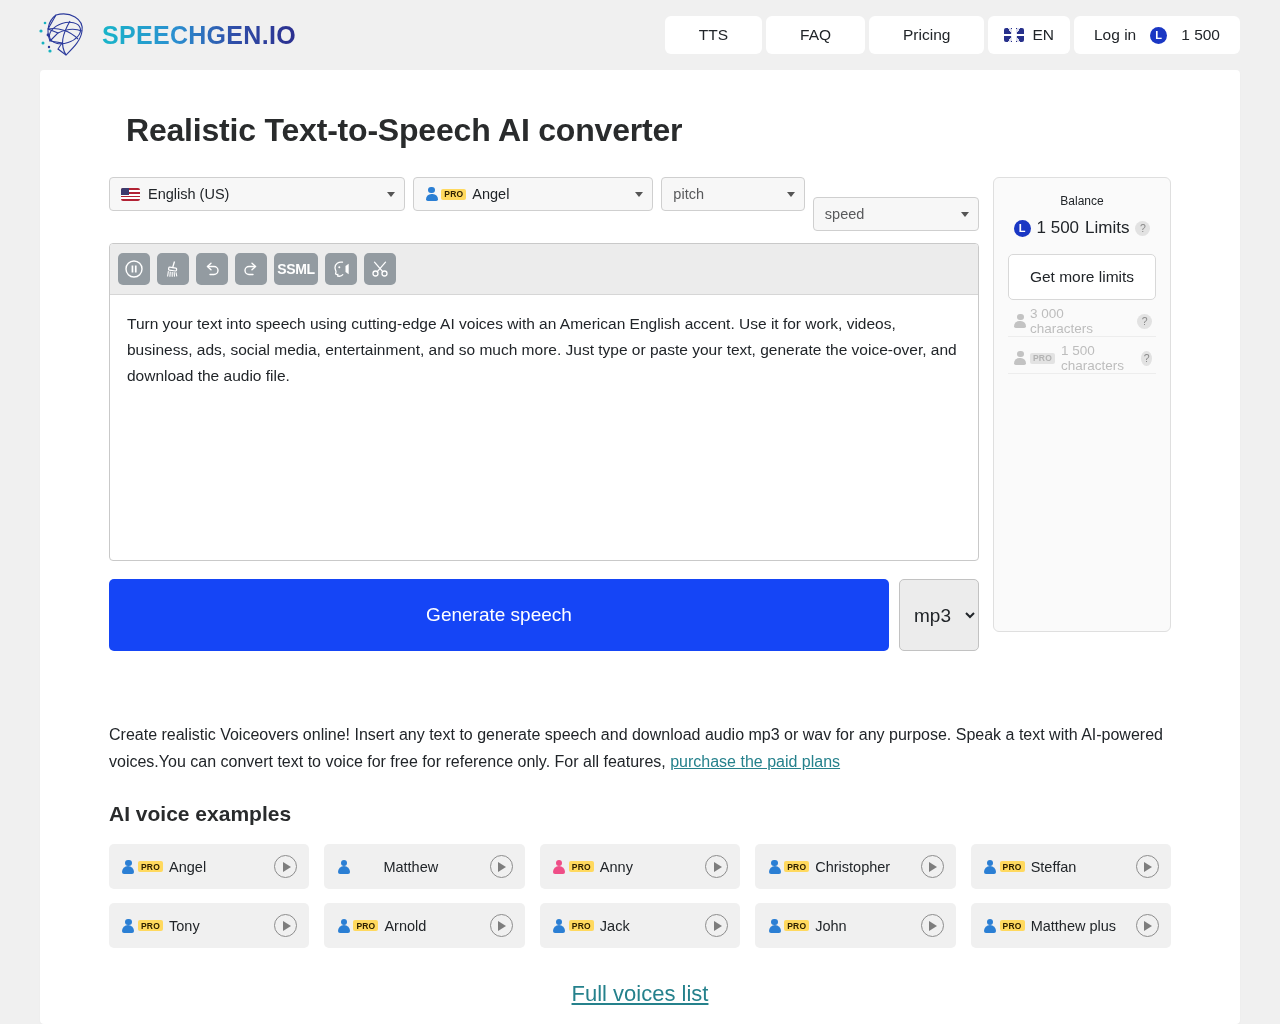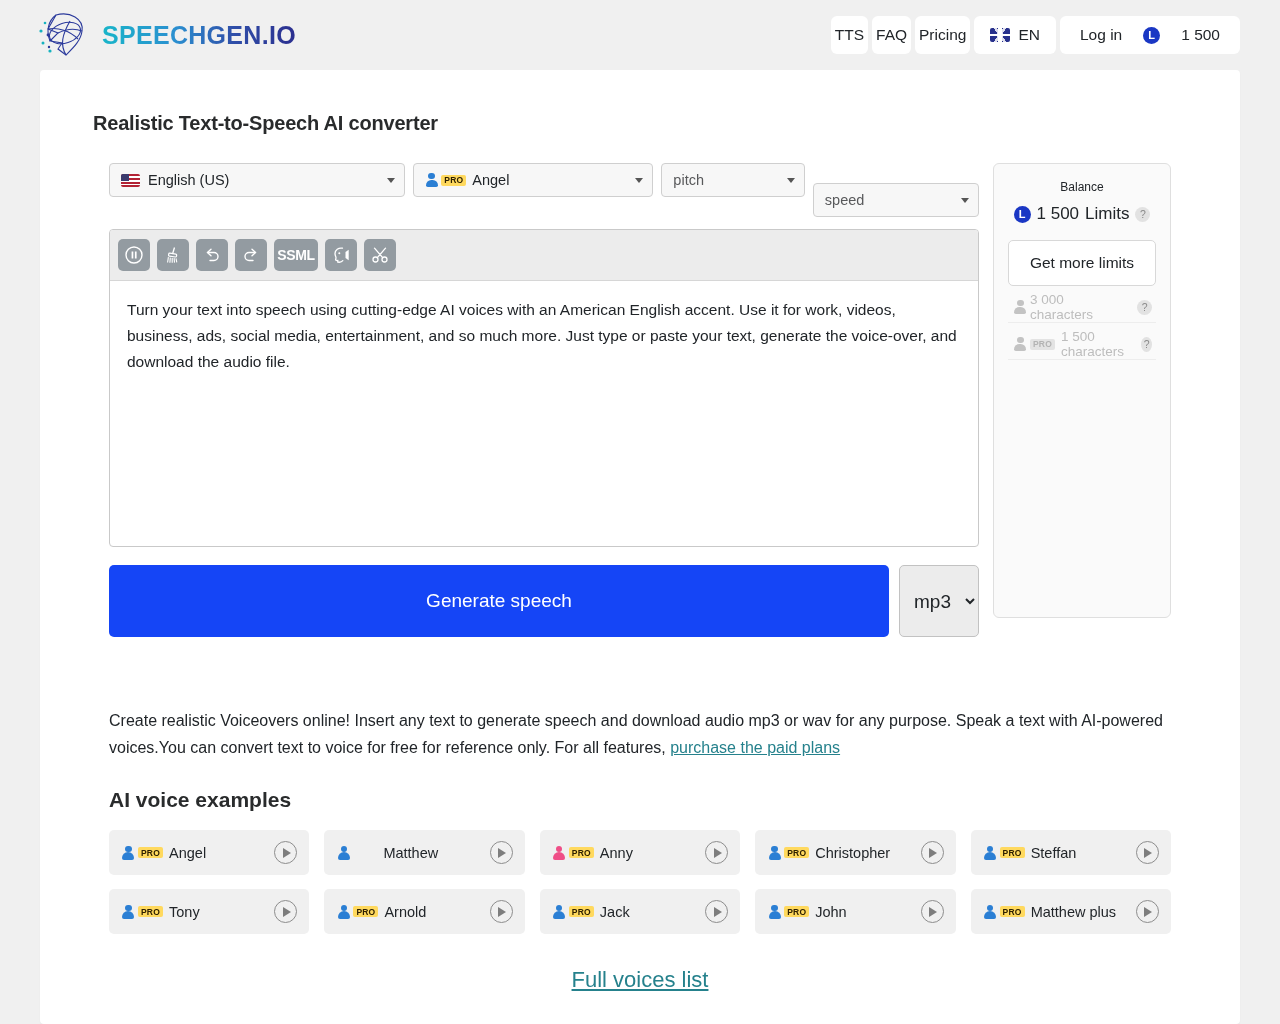--- a/index.html
+++ b/index.html
@@ -20,27 +20,27 @@
   .logo-wrap { display: flex; align-items: center; gap: 10px; }
   .logo-mark { width: 56px; height: 52px; flex: 0 0 56px; }
   .logo-text {
     font-size: 25px; font-weight: bold; letter-spacing: .3px;
     background: linear-gradient(90deg,#19b5c9 0%,#2b8fd0 38%,#2f4ea8 68%,#2b2f8f 100%);
     -webkit-background-clip: text; background-clip: text; color: transparent;
   }
   .nav { margin-left: auto; display: flex; align-items: center; gap: 4px; }
   .nav-btn {
     background: #fff; border: none; border-radius: 6px;
-    padding: 9px 4px; font-size: 15.5px; color: #212529;
+    padding: 9px 34px; font-size: 15.5px; color: #212529;
     font-family: "Liberation Sans", sans-serif; cursor: pointer;
     display: flex; align-items: center; gap: 8px; white-space: nowrap;
     height: 38px;
   }
   .nav-btn.lang { padding: 1px 16px; }
-  .nav-btn.login { padding: 9px 20px; gap: 21px; }
+  .nav-btn.login { padding: 9px 20px; gap: 14px; }
   .flag-uk {
     width: 20px; height: 14px; border-radius: 2px; display: inline-block;
     position: relative; overflow: hidden; background: #28318c;
   }
   .flag-uk::before {
     content: ""; position: absolute; inset: 0;
     background:
       linear-gradient(to bottom, transparent 41%, #fff 41%, #fff 59%, transparent 59%),
       linear-gradient(to right, transparent 38%, #fff 38%, #fff 62%, transparent 62%),
       linear-gradient(to bottom, transparent 45%, #cf142b 45%, #cf142b 55%, transparent 55%),
@@ -60,22 +60,22 @@
     display: inline-flex; align-items: center; justify-content: center;
     font-family: "Liberation Sans", sans-serif;
   }
   
   .page-card {
     background: #fff; margin: 0 40px; border-radius: 4px;
     height: 954px; padding: 42px 30px 0 30px;
     box-shadow: 0 1px 2px rgba(0,0,0,.04);
   }
   h1.page-title {
-    font-size: 20px; font-weight: bold; color: #292b2c;
-    margin: 0 0 28px 23px; letter-spacing: -.2px;
+    font-size: 32px; font-weight: bold; color: #292b2c;
+    margin: 0 0 28px 56px; letter-spacing: -.2px;
   }
   .inner { padding: 0 39px; }
   
   .controls-row { display: flex; gap: 8px; align-items: flex-start; }
   .select-box {
     position: relative; background: #f7f7f7;
     border: 1px solid #cfcfcf; border-radius: 4px;
     height: 34px; display: flex; align-items: center;
     padding: 0 26px 0 11px; font-size: 14.5px; color: #212529;
     cursor: pointer; user-select: none;

